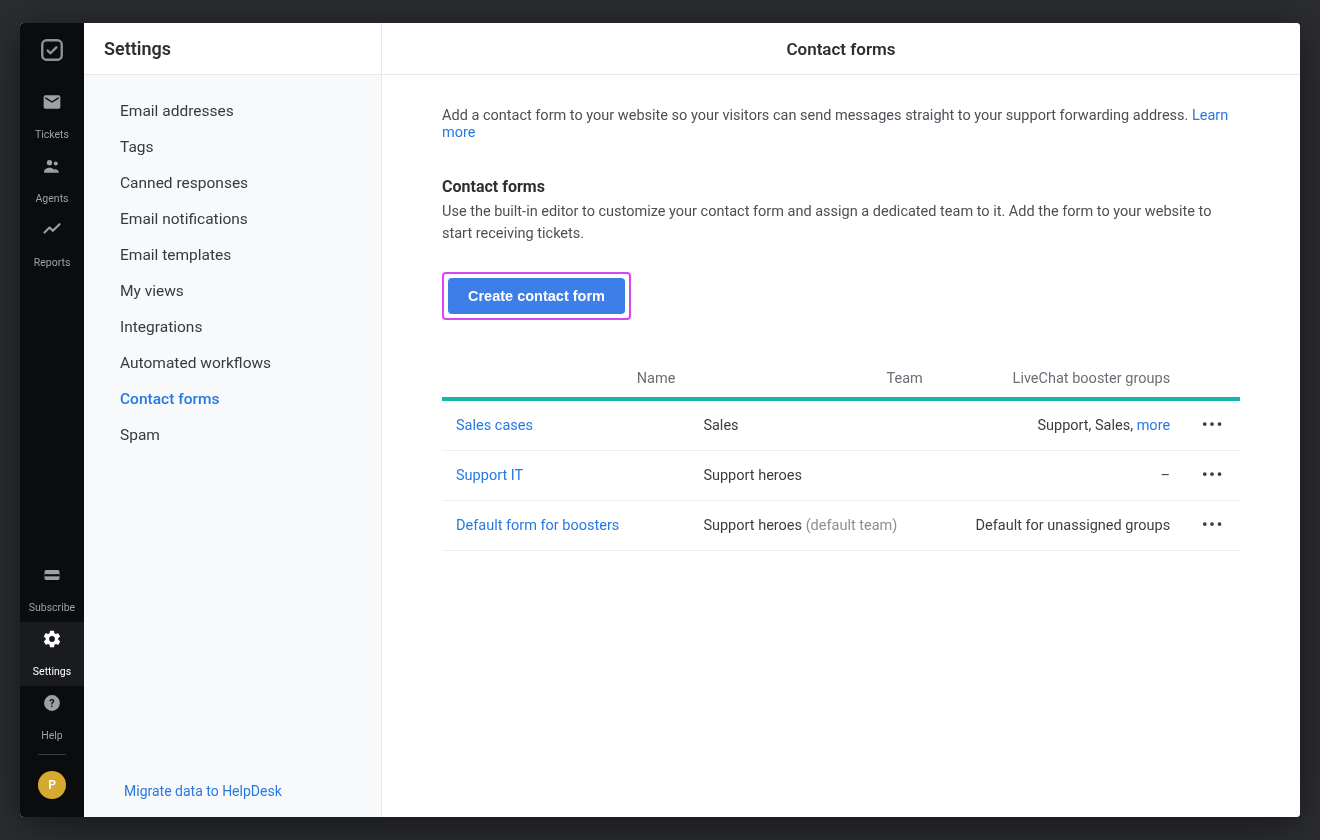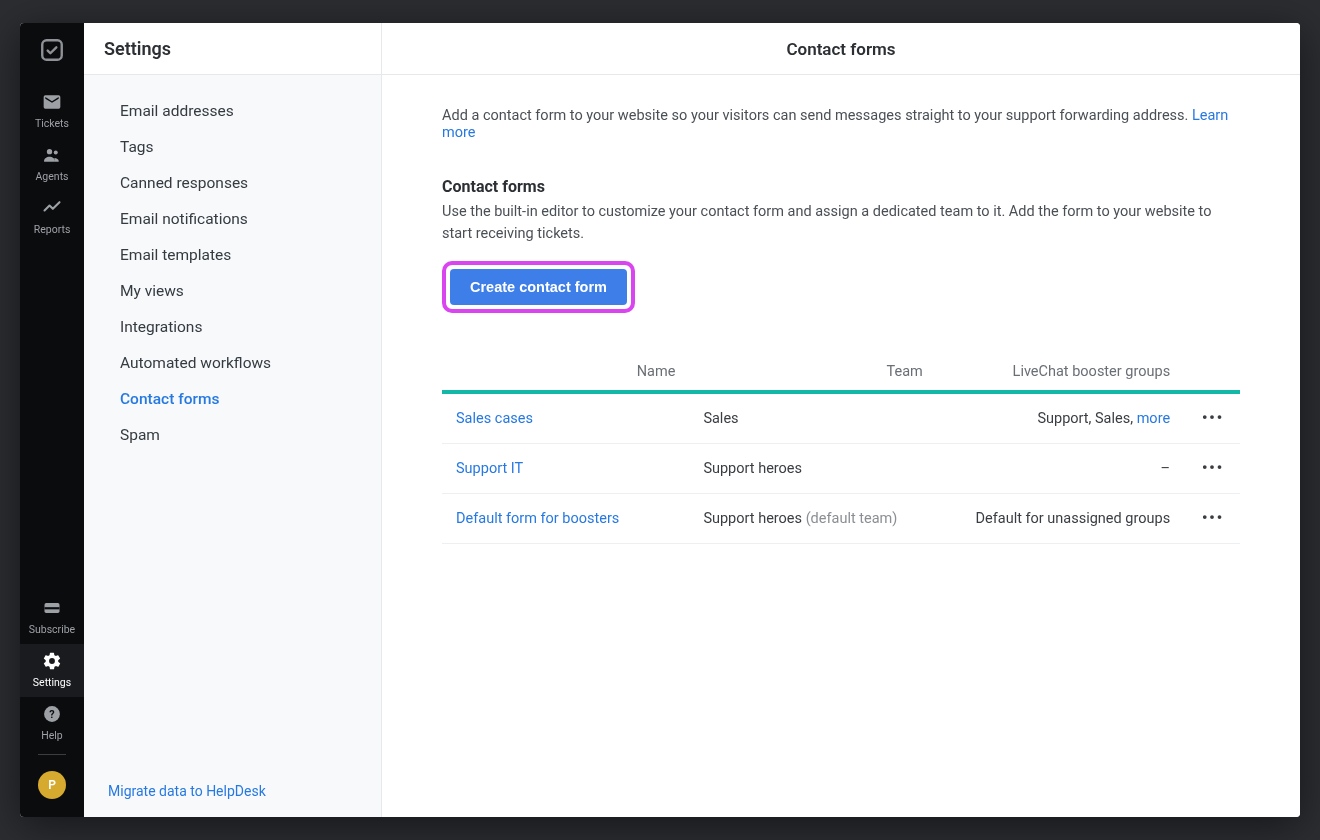--- a/index.html
+++ b/index.html
@@ -39,21 +39,21 @@
     width: 34px; height: 34px;
     display:flex; align-items:center; justify-content:center;
     margin-bottom: 18px;
     color:#8e9297;
   }
   .rail .nav-item {
     width: 64px;
     padding: 6px 0 8px 0;
     display:flex; flex-direction:column; align-items:center;
     cursor:pointer;
-    gap:4px;
+    gap:15px;
   }
   .rail .nav-item .ico { height:22px; display:flex; align-items:center; justify-content:center; color:#9da0a5;}
   .rail .nav-item span { font-size:10.5px; color:#9da0a5; }
   .rail .nav-item.active { background:#1a1b1e; }
   .rail .nav-item.active .ico, .rail .nav-item.active span { color:#ffffff; }
   .rail-spacer { flex:1; }
   .rail .avatar {
     width:28px; height:28px; border-radius:50%;
     background:#d6a92f; color:#fff;
     display:flex; align-items:center; justify-content:center;
@@ -82,44 +82,44 @@
   .sidebar-list a {
     display:block;
     padding: 9px 24px;
     font-size:15.5px;
     color:#363b41;
     text-decoration:none;
     cursor:pointer;
   }
   .sidebar-list a.active { color:#2779e2; font-weight:500;}
   .sidebar-footer {
-    padding: 18px 24px;
+    padding: 18px 40px;
     font-size:14px;
   }
   .sidebar-footer a { color:#2779e2; text-decoration:none; cursor:pointer;}
 
   
   .main { flex:1; display:flex; flex-direction:column; background:#ffffff; }
   .main-header {
     height:52px;
     border-bottom:1px solid #e6e9ec;
     display:flex; align-items:center; justify-content:center;
     font-size:17px; font-weight:600; color:#2c2f33;
   }
   .content { padding: 32px 60px 24px 60px; color:#3f4449; }
   .intro { font-size:14.5px; color:#4b5056; }
   .intro a { color:#2779e2; text-decoration:none; cursor:pointer;}
   .section-title { font-size:16px; font-weight:700; color:#2c2f33; margin-top:36px; }
   .section-desc { font-size:14.5px; color:#4b5056; margin-top:5px; line-height:1.5;}
   .btn-wrap {
     display:inline-block;
-    border:4px solid #d946ef;
-    border-radius:10px;
+    border:2px solid #d946ef;
+    border-radius:4px;
     padding:4px;
-    margin-top:16px;
+    margin-top:27px;
   }
   .btn-primary {
     background:#3e7ee8;
     color:#ffffff;
     border:none;
     border-radius:4px;
     font-size:14.5px;
     font-weight:600;
     padding:10px 20px;
     cursor:pointer;

